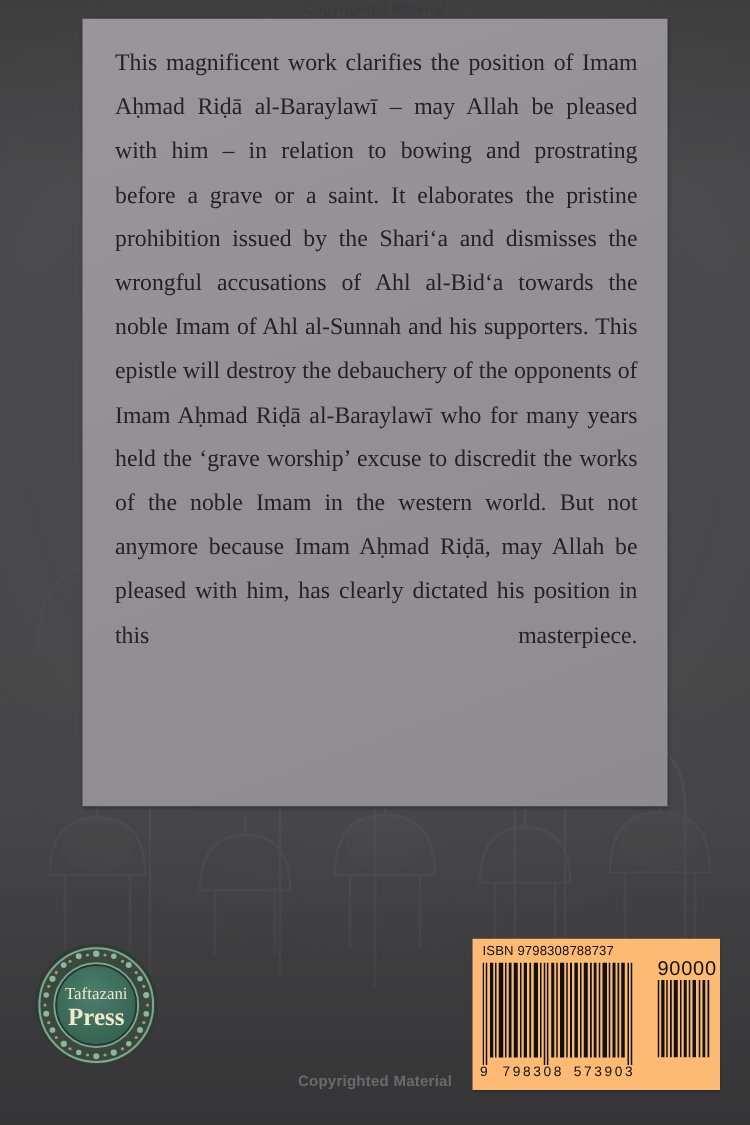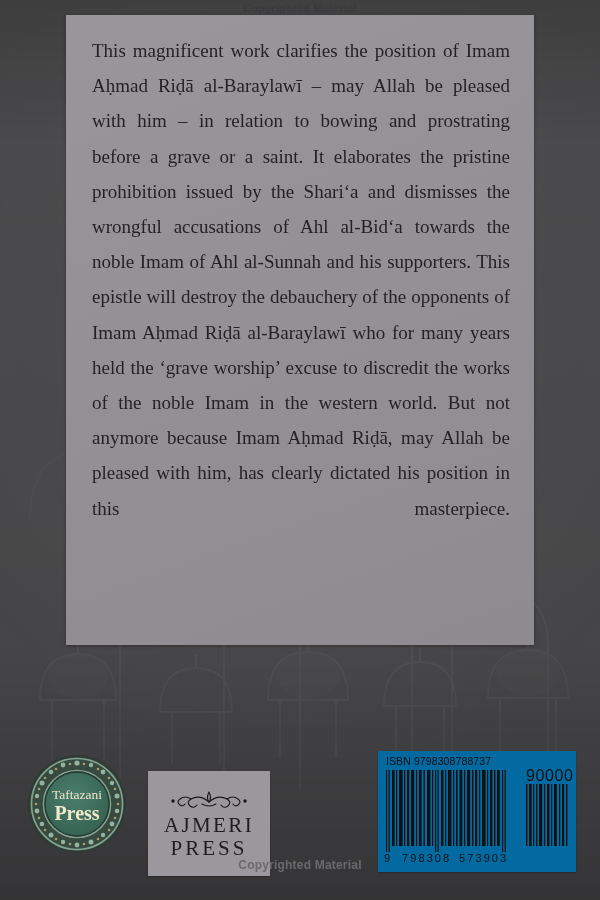--- a/index.html
+++ b/index.html
@@ -67,21 +67,21 @@
   .ajmeri-orn{width:88px;height:24px;display:block;margin-bottom:2px;}
   .ajmeri-l1,.ajmeri-l2{
     font-family:"Liberation Serif",serif;
     color:#1d1d1f;font-weight:400;
     letter-spacing:2.4px;line-height:1.06;
   }
   .ajmeri-l1{font-size:21px;}
   .ajmeri-l2{font-size:21px;letter-spacing:3px;}
   .barcode{
     position:absolute;left:378px;top:751px;width:198px;height:121px;
-    background:#0369a1;
+    background:#fdba74;
     box-shadow:0 1px 2px rgba(0,0,0,.3);
   }
   .isbn-txt{
     position:absolute;left:8px;top:4px;
     font-family:"Liberation Sans",sans-serif;font-size:10.5px;color:#111;
     letter-spacing:.1px;
   }
   .bars-main{position:absolute;left:8px;top:19px;width:122px;height:82px;}
   .bars-add{position:absolute;left:148px;top:33px;width:42px;height:62px;}
   .bars-main svg,.bars-add svg{display:block;width:100%;height:100%;}
@@ -210,36 +210,20 @@
           <circle cx="23" cy="24" r="1.3"></circle>
         <circle cx="34" cy="15" r="1.3"></circle>
           <circle cx="48" cy="10" r="1.3"></circle>
       </g>
       <circle cx="55" cy="50" r="32" fill="url(#seal)" stroke="#253a31" stroke-width="1.4"></circle>
       <text x="55" y="45" text-anchor="middle" font-family="Liberation Serif, serif" font-size="13.5" fill="#efe5c7">Taftazani</text>
       <text x="55" y="66" text-anchor="middle" font-family="Liberation Serif, serif" font-size="20" font-weight="bold" fill="#f2e8cb">Press</text>
     </svg>
   </div>
 
-  <div class="logo-ajmeri">
-    <svg class="ajmeri-orn" viewBox="0 0 88 24" aria-hidden="true">
-      <g fill="none" stroke="#15151a" stroke-width="1.1" stroke-linecap="round">
-        <path d="M44 4 q-3 6 0 10 q3 -4 0 -10"></path>
-        <path d="M44 14 q-9 -8 -18 -3 q-5 3 -1 7 q4 3 7 -1"></path>
-        <path d="M44 14 q9 -8 18 -3 q5 3 1 7 q-4 3 -7 -1"></path>
-        <path d="M26 11 q-6 -4 -11 0 q-4 3 0 6 q3 2 5 -1"></path>
-        <path d="M62 11 q6 -4 11 0 q4 3 0 6 q-3 2 -5 -1"></path>
-        <path d="M37 16 q7 4 14 0"></path>
-      </g>
-      <circle cx="8" cy="13" r="1.7" fill="#15151a"></circle>
-      <circle cx="80" cy="13" r="1.7" fill="#15151a"></circle>
-    </svg>
-    <div class="ajmeri-l1">AJMERI</div>
-    <div class="ajmeri-l2">PRESS</div>
-  </div>
 
   <div class="barcode">
     <div class="isbn-txt">ISBN 9798308788737</div>
     <div class="bars-main">
       <svg viewBox="0 0 122 82" preserveAspectRatio="none" aria-hidden="true">
         <g fill="#111" id="mainbars">
           <rect x="0" y="0" width="1.2" height="82"></rect>
             <rect x="2.6" y="0" width="1.2" height="82"></rect>
           <rect x="6" y="0" width="2.6" height="76"></rect>
             <rect x="10" y="0" width="1.2" height="76"></rect>

